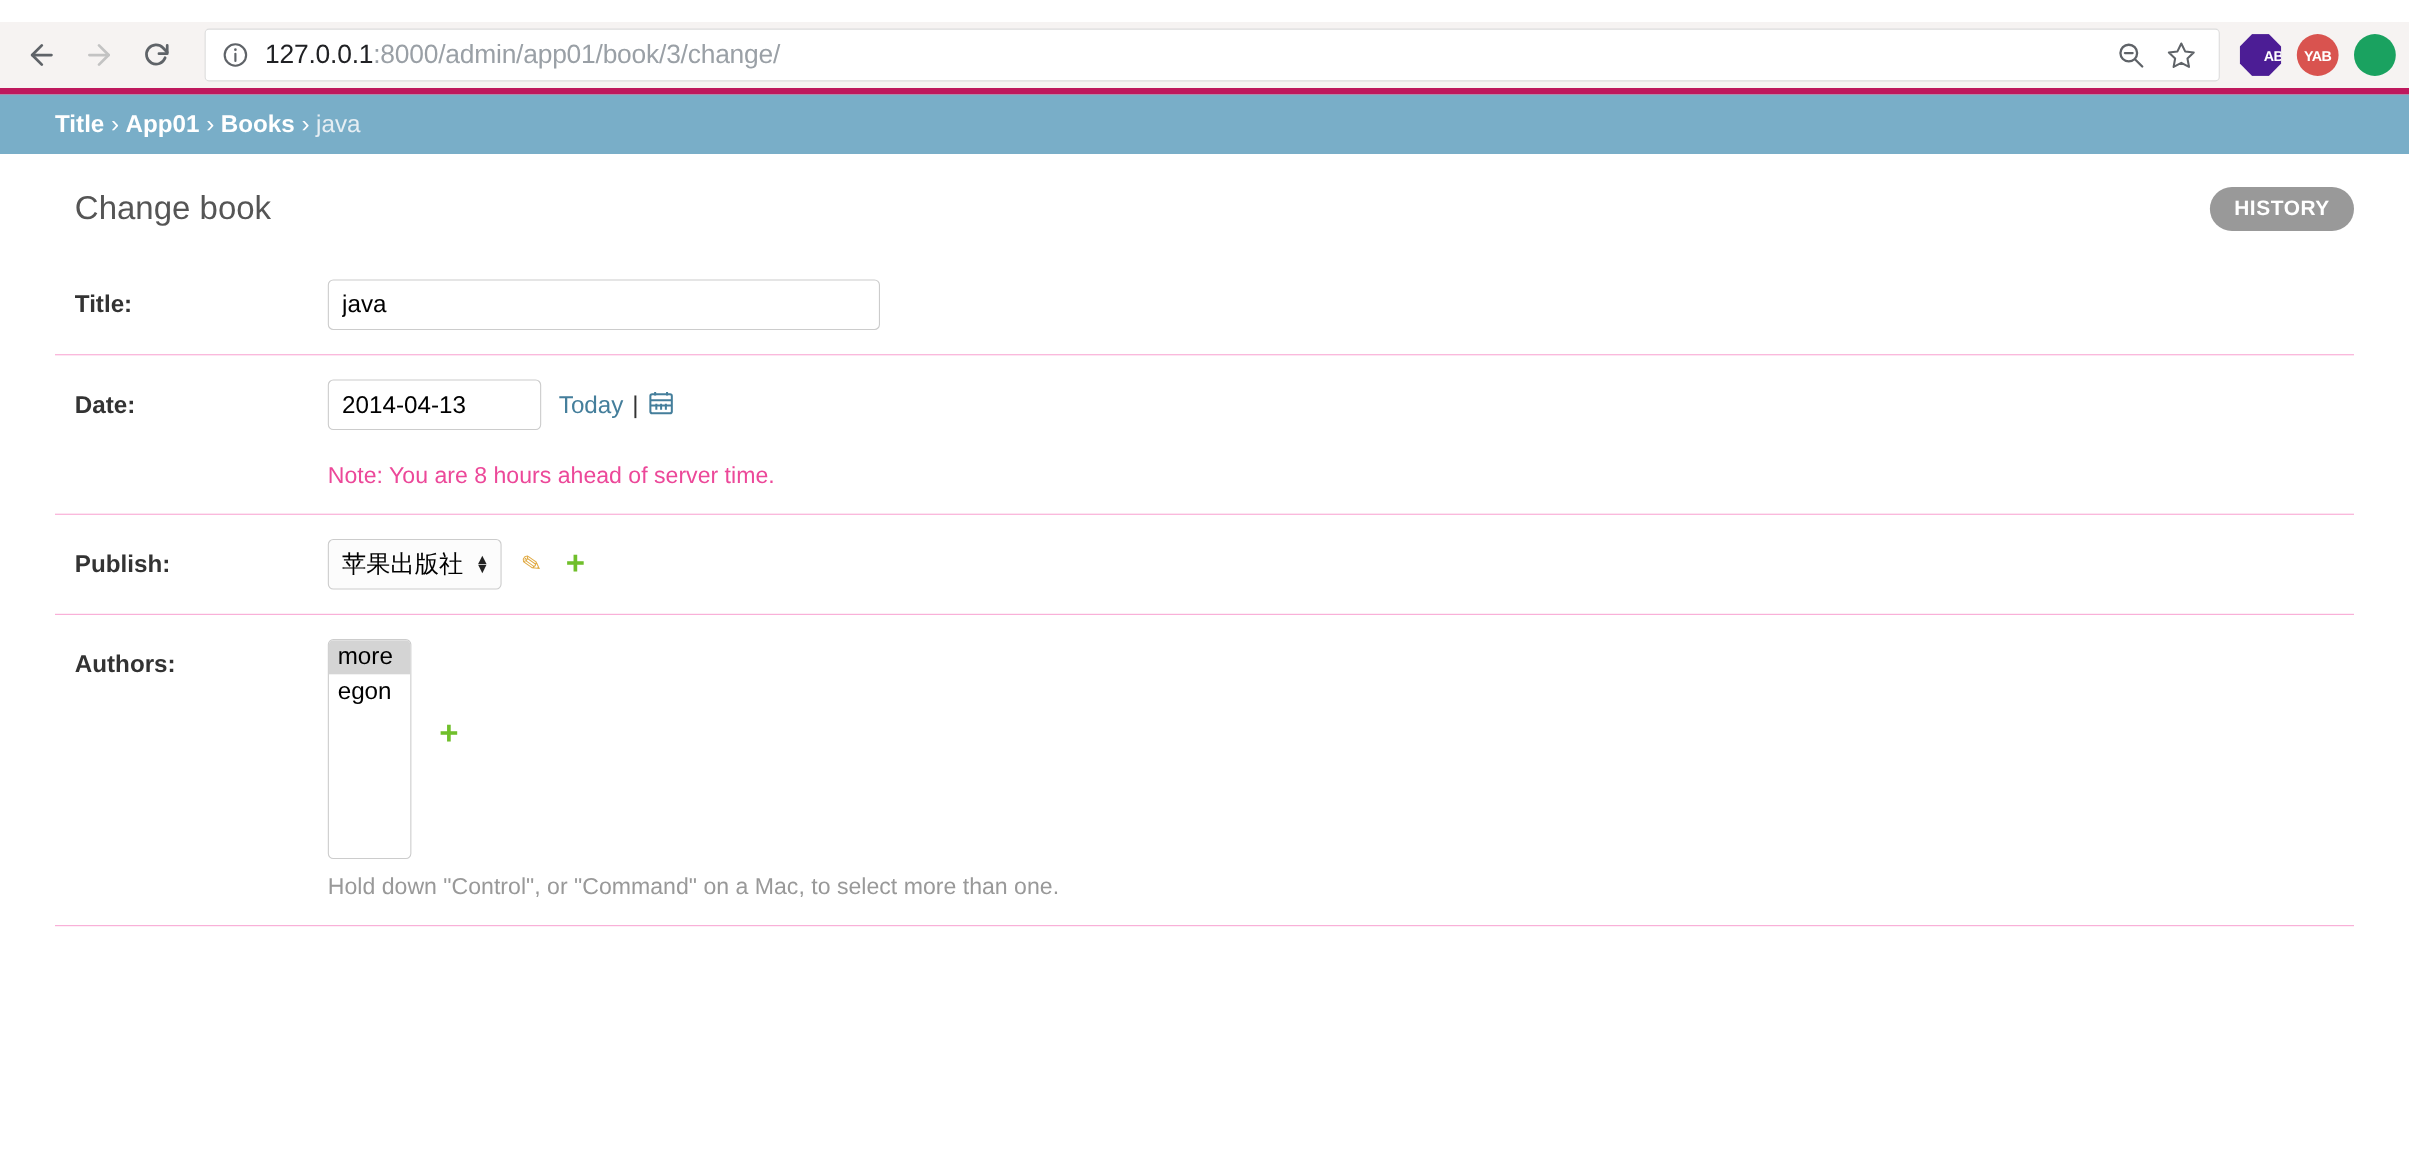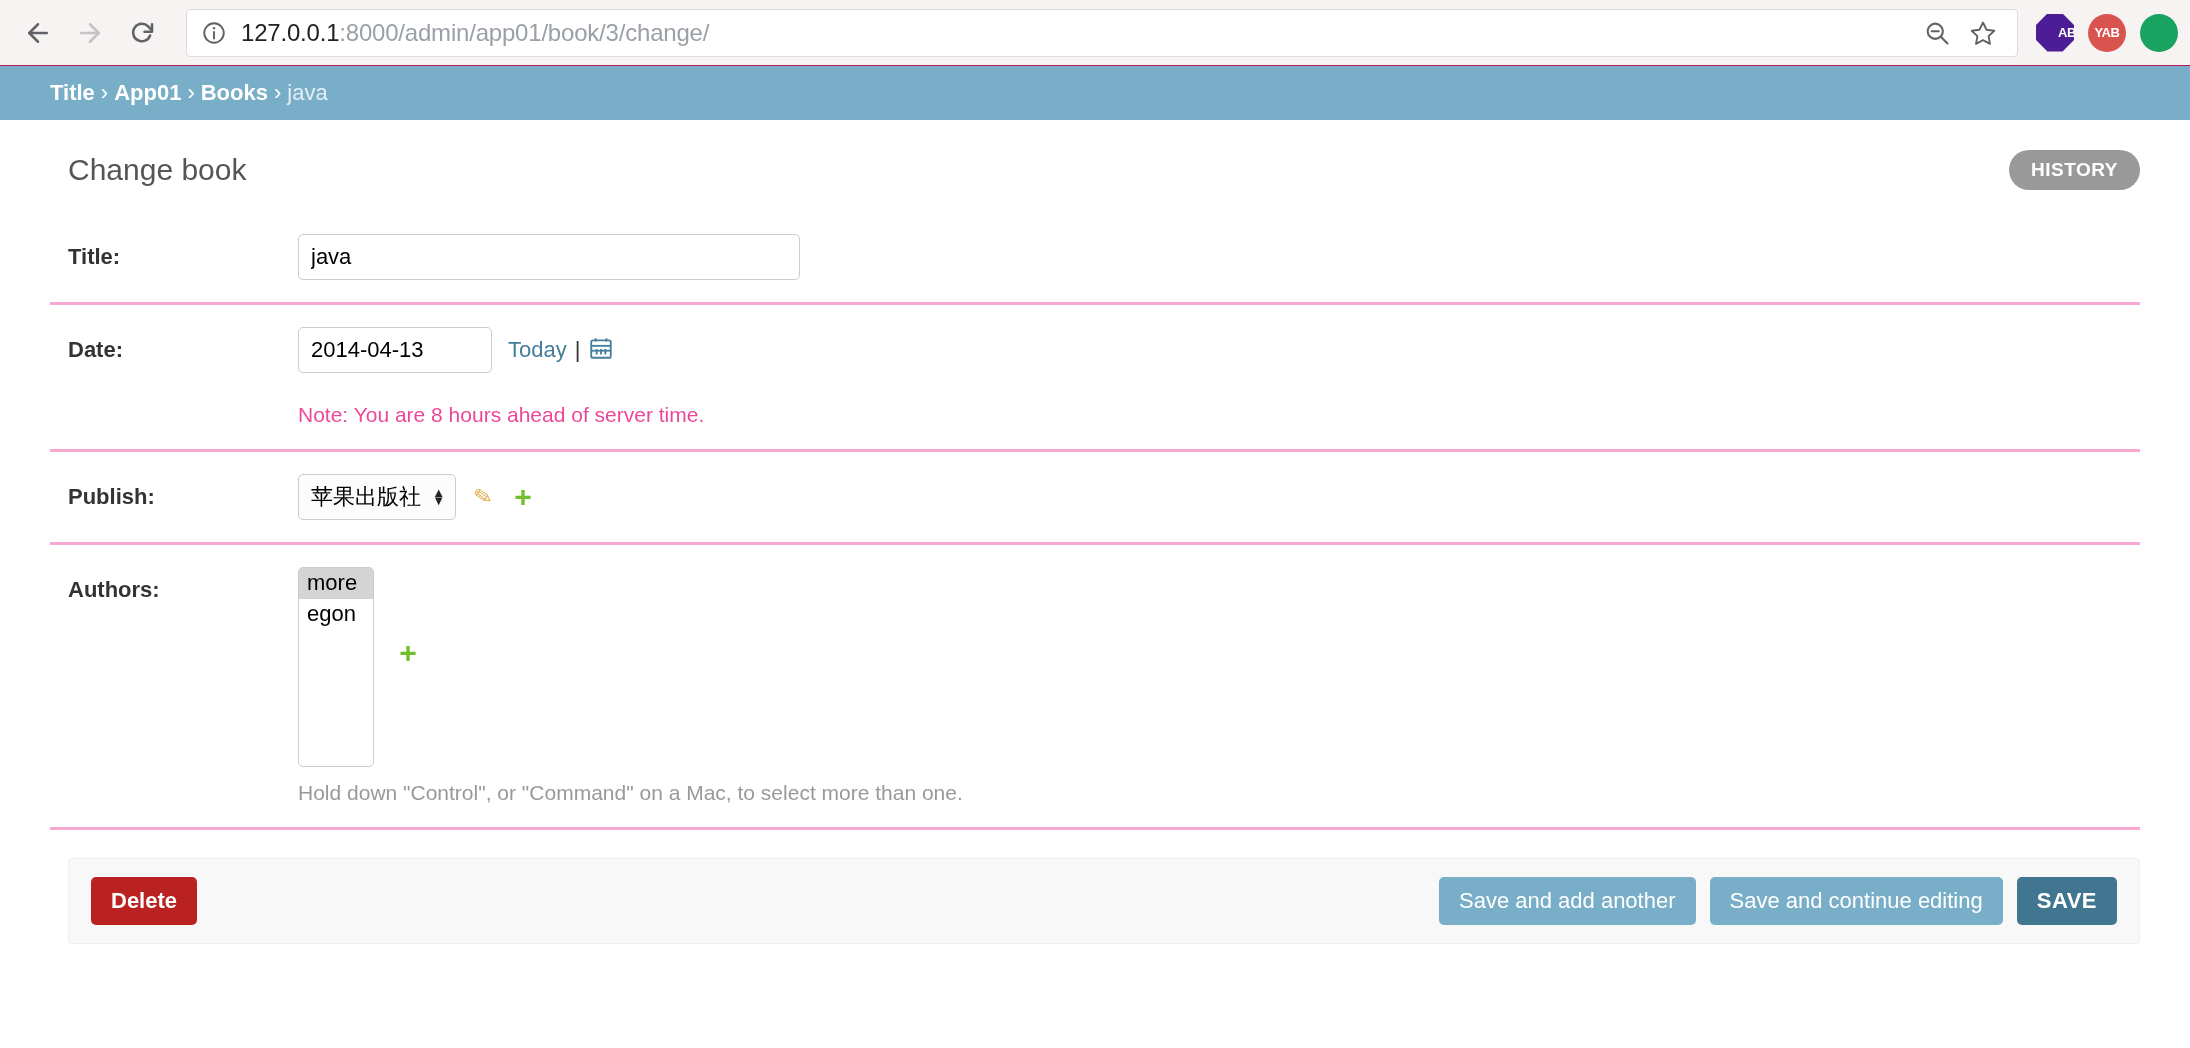--- a/index.html
+++ b/index.html
@@ -11,21 +11,22 @@
     overflow: hidden;
   }
 
   
   .browser-bar {
     height: 66px;
     background: #f6f3f2;
     display: flex;
     align-items: center;
     padding: 0 12px;
-    border-bottom: 1px solid #be185d;
+    border-bottom: 6px solid #be185d;
+    margin-top: 20px;
   }
   .nav-btn {
     width: 52px; height: 52px;
     display: flex; align-items: center; justify-content: center;
     border-radius: 50%;
     color: #5f6368;
     flex: 0 0 auto;
   }
   .nav-btn.disabled { color: #c3c3c3; }
   .nav-btn svg { display: block; }
@@ -99,21 +100,21 @@
     border-radius: 20px;
     letter-spacing: 0.5px;
     text-decoration: none;
     display: inline-block;
   }
 
   .form-row {
     display: flex;
     align-items: flex-start;
     padding: 22px 0 22px 18px;
-    border-bottom: 3px solid #f9a8d4;
+    border-bottom: 1px solid #f9a8d4;
     position: relative;
   }
   .form-row:first-of-type { border-top: 1px solid #eee; }
   .row-label {
     width: 230px;
     flex: 0 0 230px;
     font-size: 22px;
     font-weight: bold;
     color: #333;
     padding-top: 10px;
@@ -362,23 +363,14 @@
           <div class="opt">egon</div>
         </div>
         <a href="#" class="authors-add icon-btn">
           <span class="plus">+</span>
         </a>
       </div>
       <div class="multi-help">Hold down "Control", or "Command" on a Mac, to select more than one.</div>
     </div>
   </div>
 
-  <div class="submit-row">
-    <button class="btn btn-delete">Delete</button>
-    <div class="spacer"></div>
-    <div class="right-btns">
-      <button class="btn btn-light">Save and add another</button>
-      <button class="btn btn-light">Save and continue editing</button>
-      <button class="btn btn-save">SAVE</button>
-    </div>
-  </div>
 
 </div>
 
 </body></html>

